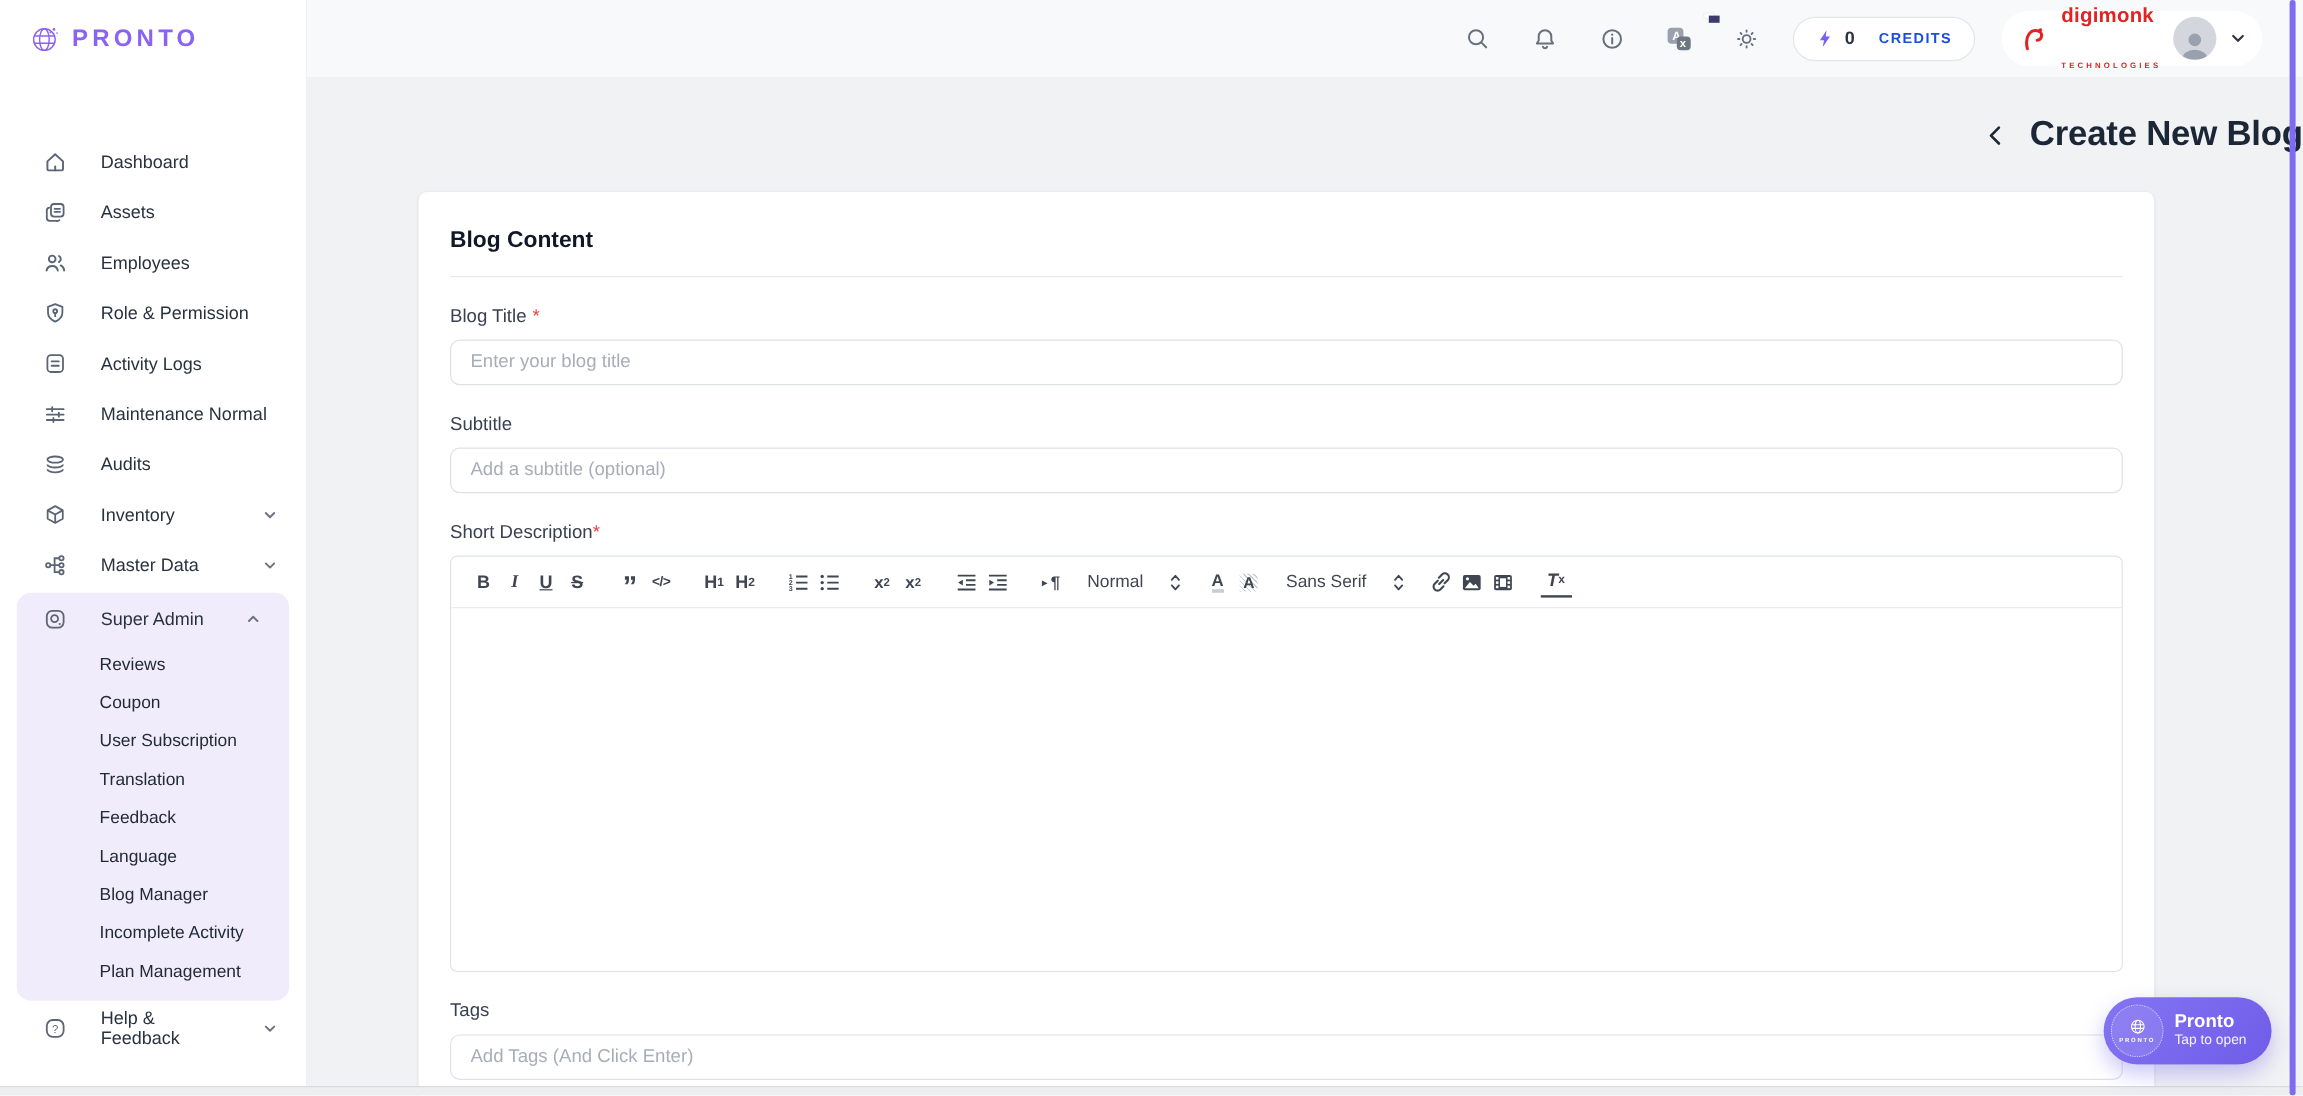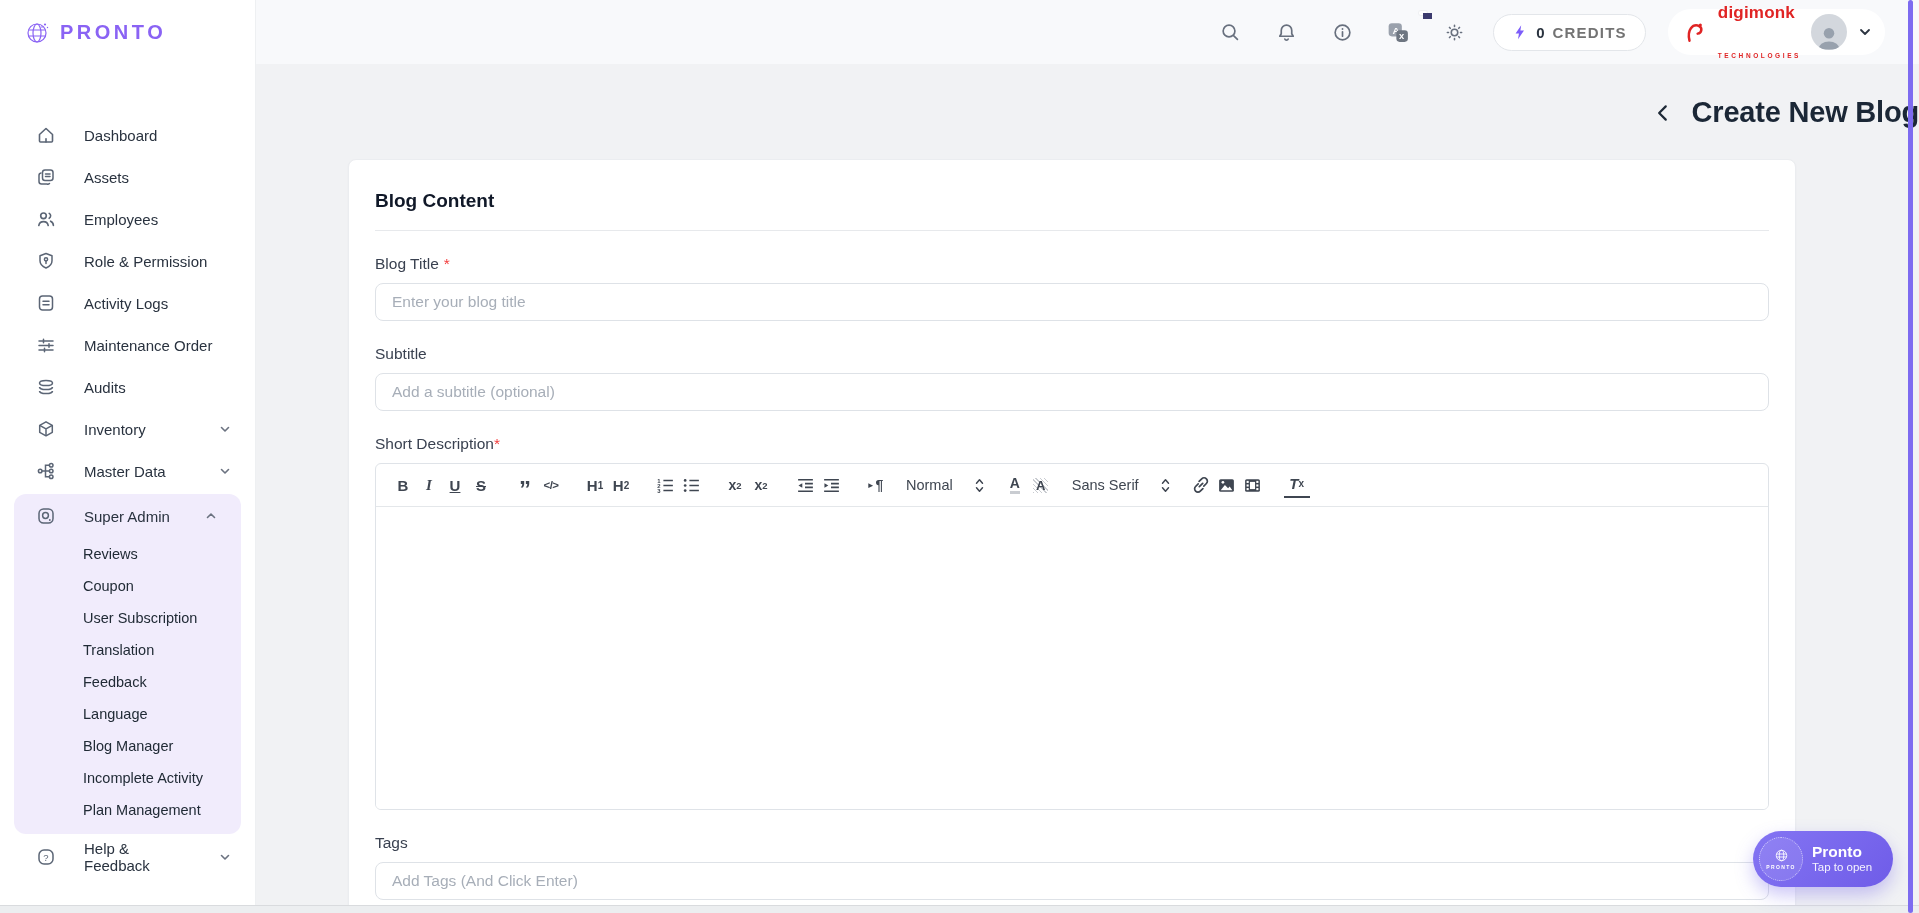--- a/index.html
+++ b/index.html
@@ -22,21 +22,21 @@
     padding:2px 4px; box-shadow:0 0 0 1px #f0f1f3;
   }
   .flag { position:relative; width:19px; height:11px; border-radius:2px; overflow:hidden;
     background:repeating-linear-gradient(180deg,#d9535e 0 1.7px,#ffffff 1.7px 3.4px); }
   .flag::before{ content:""; position:absolute; left:0; top:0; width:9px; height:6px; background:#3c3b6e; }
   .credits-pill{
     height:37px; background:#fff; border:1px solid #e3e6ea; border-radius:19px;
     display:flex; align-items:center; gap:8px; padding:0 18px; cursor:pointer;
   }
   .credits-count{ font-size:15px; font-weight:700; color:#2b3440; }
-  .credits-label{ font-size:15px; font-weight:700; color:#737373; letter-spacing:1.2px; }
+  .credits-label{ font-size:12px; font-weight:700; color:#1d4ed8; letter-spacing:1.2px;margin-left:12px; }
   .org-pill{
     height:46px; background:#fff; border-radius:23px; display:flex; align-items:center;
     gap:10px; padding:0 12px 0 16px; cursor:pointer;
   }
   .dm-text{ display:flex; flex-direction:column; line-height:1;gap:30px; }
   .dm-name{ font-size:17px; font-weight:700; color:#e02424; letter-spacing:.2px; }
   .dm-tag{ font-size:6.5px; font-weight:700; color:#e02424; letter-spacing:2.6px; margin-top:2px; }
   .avatar{ width:36px; height:36px; border-radius:50%; background:#d3d7dd; display:flex; align-items:flex-end; justify-content:center; overflow:hidden; }
 
   
@@ -291,21 +291,21 @@
       </span>
       <span>Activity Logs</span>
     </div>
     <div class="nav-item">
       <span class="icon20">
         <svg viewBox="0 0 20 20" width="20" height="20" fill="none" stroke="#5b6575" stroke-width="1.5" stroke-linecap="round">
             <path d="M3 6h14M3 10.5h14M3 15h14"></path>
             <path d="M7.5 4.3v3.4M13 8.8v3.4M8.5 13.3v3.4"></path>
           </svg>
       </span>
-      <span>Maintenance Order</span>
+      <span>Maintenance Normal</span>
     </div>
     <div class="nav-item">
       <span class="icon20">
         <svg viewBox="0 0 20 20" width="20" height="20" fill="none" stroke="#5b6575" stroke-width="1.5" stroke-linejoin="round">
             <ellipse cx="10" cy="6" rx="6.5" ry="2.6"></ellipse>
             <path d="M3.5 10c0 1.4 2.9 2.6 6.5 2.6s6.5-1.2 6.5-2.6"></path>
             <path d="M3.5 14c0 1.4 2.9 2.6 6.5 2.6s6.5-1.2 6.5-2.6"></path>
           </svg>
       </span>
       <span>Audits</span>

